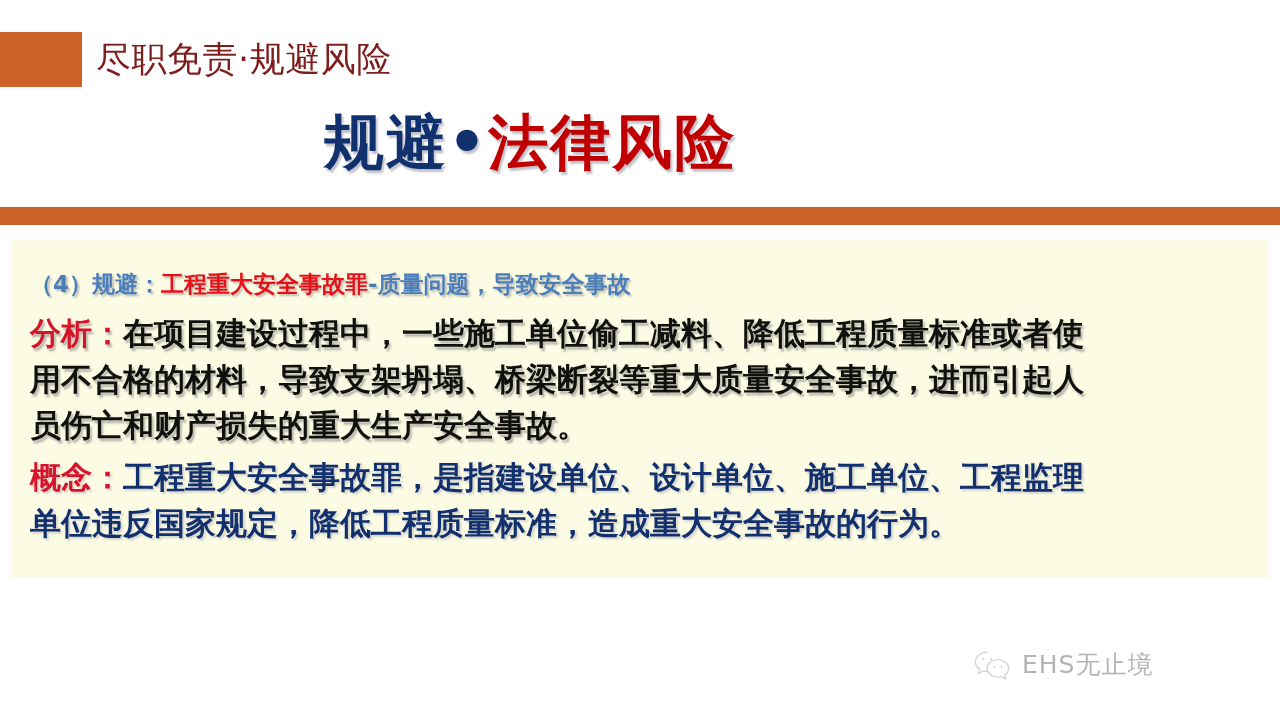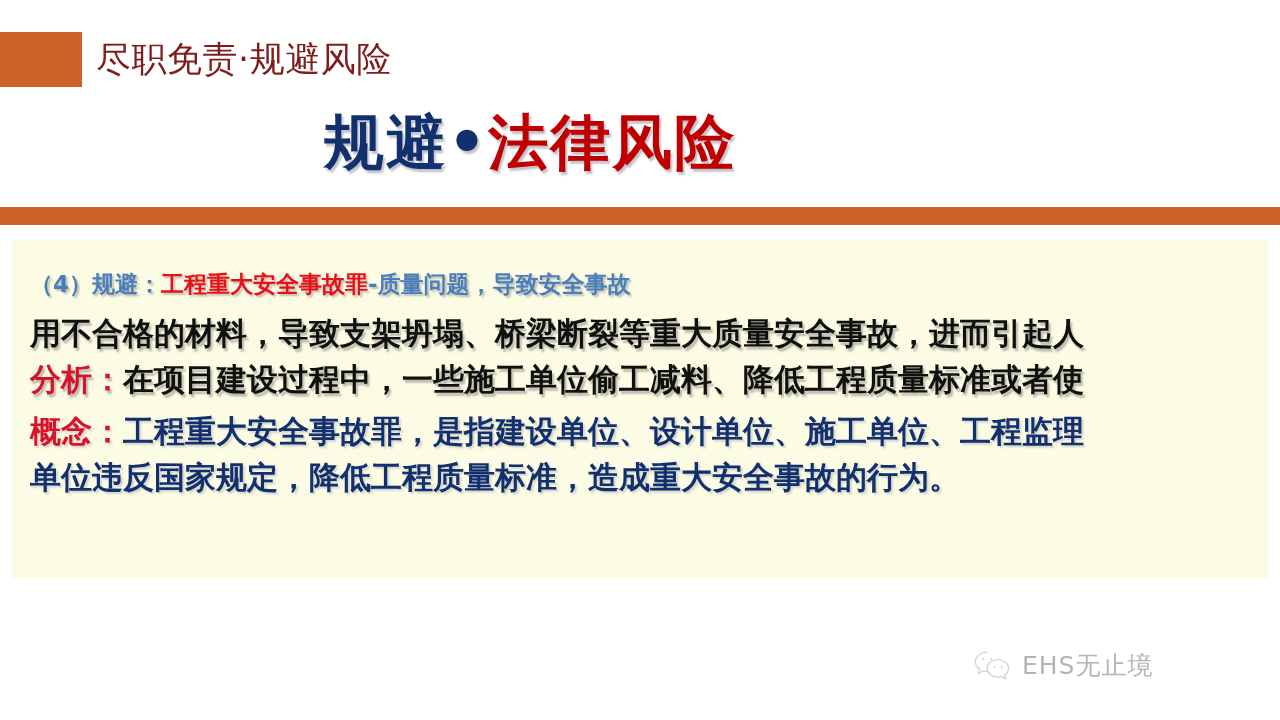--- a/index.html
+++ b/index.html
@@ -121,21 +121,21 @@
   }
   .gap-sm { height: 6px; }
 
   
   .watermark {
     position: absolute;
     left: 972px;
     top: 648px;
     height: 34px;
     display: flex;
-    align-items: center;
+    align-items: flex-start;
     gap: 10px;
   }
   .wechat-icon {
     width: 40px;
     height: 34px;
     opacity: 0.42;
   }
   .watermark-text {
     font-size: 25px;
     color: #b4b4b4;
@@ -169,24 +169,25 @@
   <div class="divider-bar"></div>
 
   <div class="content-panel"></div>
 
   <div class="body-text">
 
     <div class="line para-heading">
       <span class="h-blue">（4）规避：</span><span class="h-red">工程重大安全事故罪</span><span class="h-blue">-质量问题，导致安全事故</span>
     </div>
 
-    <div class="line analysis-line">用不合格的材料，导致支架坍塌、桥梁断裂等重大质量安全事故，进而引起人</div>
     <div class="line analysis-line">
       <span class="lbl-red">分析：</span><span>在项目建设过程中，一些施工单位偷工减料、降低工程质量标准或者使</span>
     </div>
+    <div class="line analysis-line">用不合格的材料，导致支架坍塌、桥梁断裂等重大质量安全事故，进而引起人</div>
+    <div class="line analysis-line">员伤亡和财产损失的重大生产安全事故。</div>
 
     <div class="gap-sm"></div>
 
     <div class="line concept-line">
       <span class="lbl-red">概念：</span><span>工程重大安全事故罪，是指建设单位、设计单位、施工单位、工程监理</span>
     </div>
     <div class="line concept-line">单位违反国家规定，降低工程质量标准，造成重大安全事故的行为。</div>
 
   </div>
 

